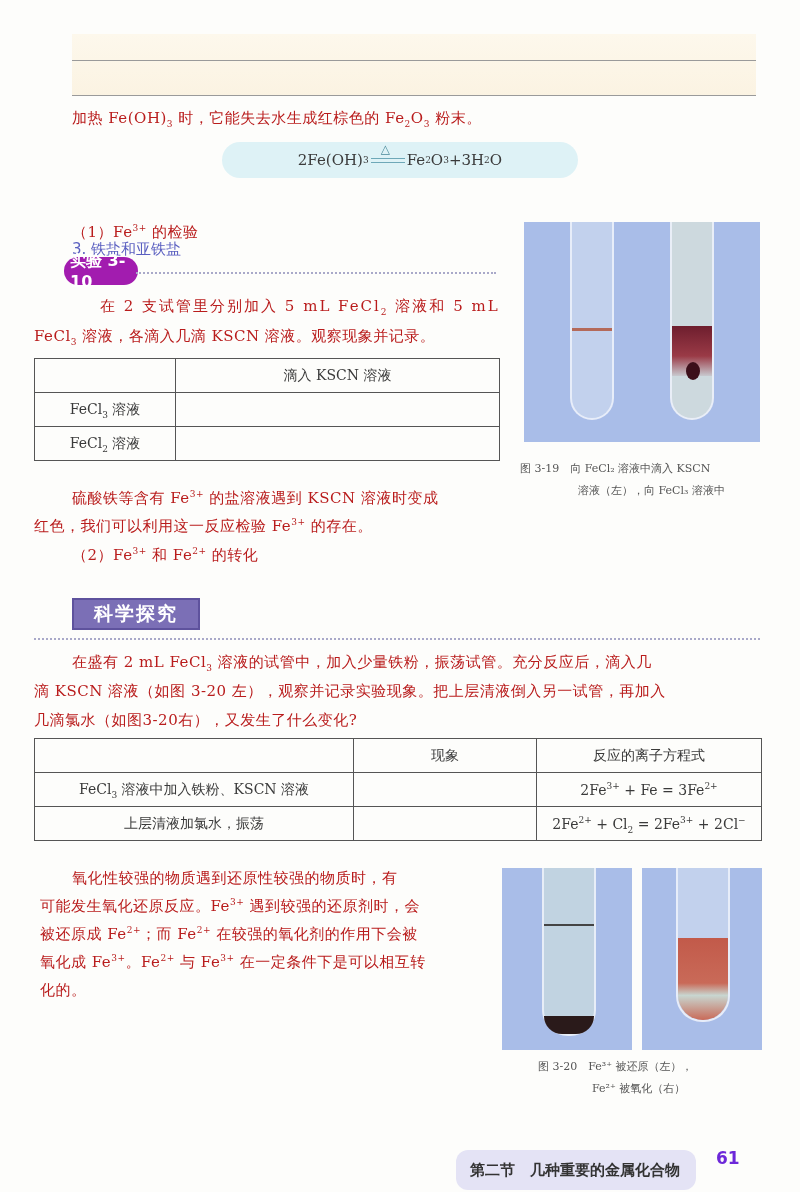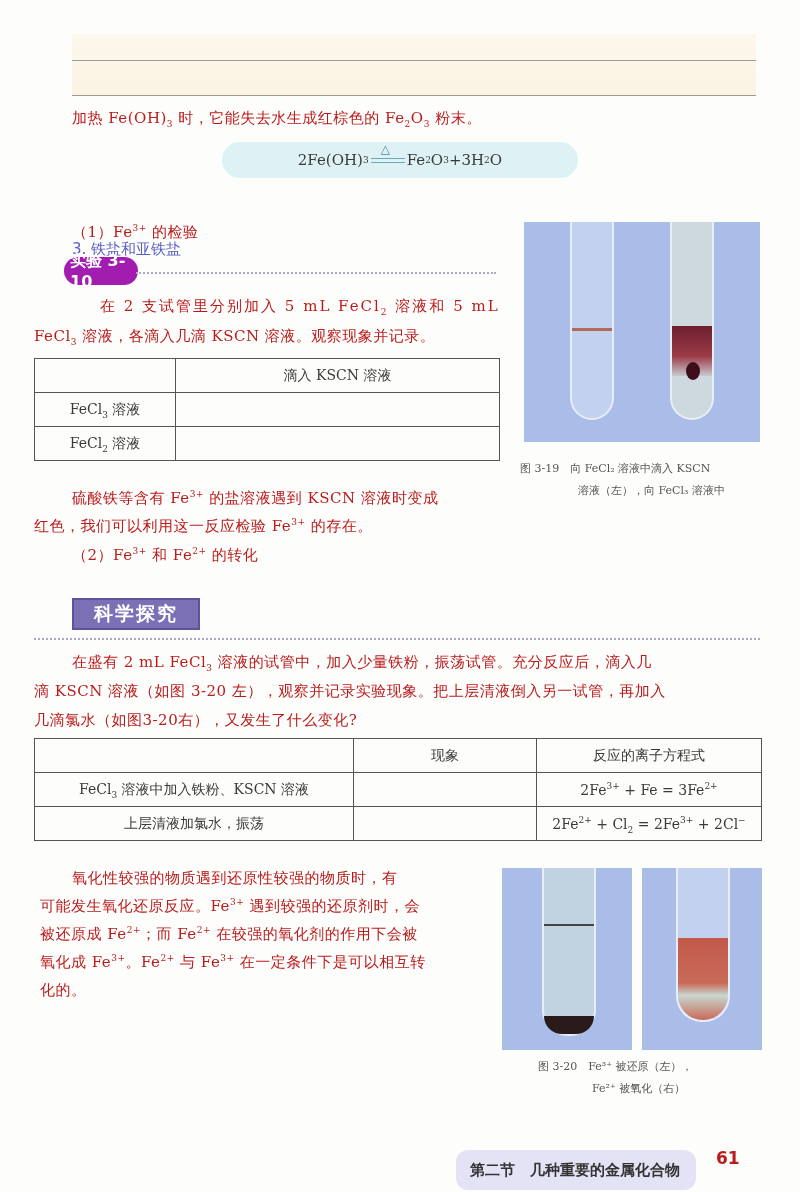--- a/index.html
+++ b/index.html
@@ -29,21 +29,21 @@
   .photo { position: absolute; background: #a9bde8; overflow: hidden; }
   .tube { position: absolute; border: 2px solid rgba(235,240,250,0.9); border-top: none;
     border-radius: 0 0 26px 26px; background: rgba(225,232,245,0.45); }
   .caption { font-size: 11px; line-height: 22px; color: #555; }
   .badge-sci { left: 72px; top: 598px; width: 128px; height: 32px; background: #7b6fb6;
     border: 2px solid #5e529d; color: #fff; font-family: "DejaVu Sans", sans-serif; font-weight: bold;
     font-size: 19px; display: flex; align-items: center; justify-content: center; letter-spacing: 2px; box-sizing: border-box; }
   .footer-pill { left: 456px; top: 1150px; width: 240px; height: 40px; border-radius: 12px;
     background: #e4e3f5; font-family: "DejaVu Sans", sans-serif; font-weight: bold; font-size: 15px;
     color: #333; display: flex; align-items: center; padding-left: 14px; box-sizing: border-box; }
-  .page-num { left: 716px; top: 1148px; font-family: "DejaVu Sans", sans-serif; font-weight: bold; font-size: 17px; color: #b91c1c; }
+  .page-num { left: 716px; top: 1148px; font-family: "DejaVu Sans", sans-serif; font-weight: bold; font-size: 17px; color: #6d28d9; }
 </style>
 </head>
 <body>
 
 <div class="abs top-band"></div>
 <div class="abs rule" style="top:60px"></div>
 <div class="abs rule" style="top:95px"></div>
 
 <div class="abs para" style="left:72px; top:104px;">
   <span>加热 Fe(OH)</span><sub>3</sub><span> 时，它能失去水生成红棕色的 Fe</span><sub>2</sub><span>O</span><sub>3</sub><span> 粉末。</span>

